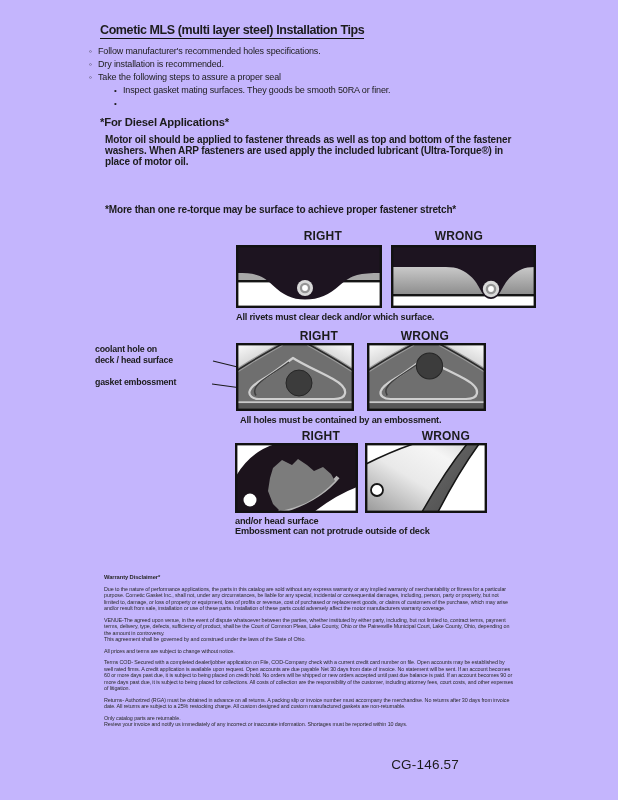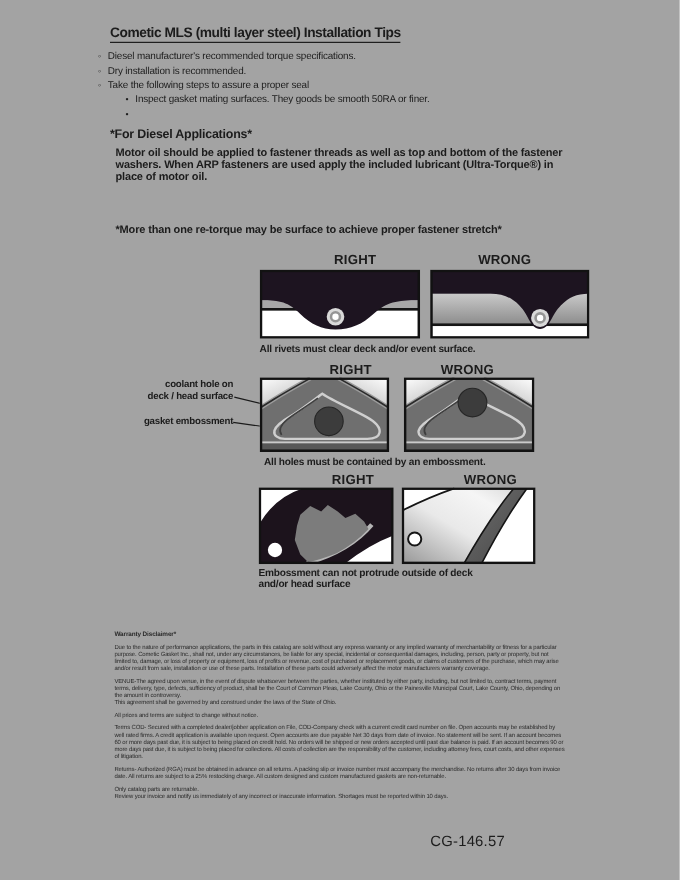--- a/index.html
+++ b/index.html
@@ -1,50 +1,50 @@
 <!DOCTYPE html>
 <html><head>
 <meta charset="utf-8">
 <style>
   html,body{margin:0;padding:0;background:#ffffff;}
-  .page{position:relative;width:618px;height:800px;background:#a3a3a3;overflow:hidden;
+  .page{position:relative;width:618px;height:800px;background:#c4b5fd;overflow:hidden;
         font-family:"Liberation Sans", sans-serif;color:#1c1c1c;}
   .abs{position:absolute;}
   .title{left:100px;top:23px;font-size:12.5px;font-weight:bold;letter-spacing:-0.4px;
          border-bottom:1.6px solid #111;padding-bottom:1px;display:inline-block;}
   .tips{left:89px;top:45px;width:440px;font-size:9px;letter-spacing:-0.15px;}
   .tip-row{display:flex;line-height:13px;}
   .tip-row.sub{margin-left:25px;}
   .marker{width:9px;flex:0 0 9px;font-size:8px;line-height:13px;}
   .diesel-h{left:100px;top:116px;font-size:11.3px;font-weight:bold;letter-spacing:-0.2px;}
   .body-p{left:105px;width:417px;font-size:10px;line-height:11px;letter-spacing:-0.15px;margin:0;font-weight:bold;}
   .p1{top:134px;} .p2{top:168px;} .p3{top:204px;}
   .fig-label{font-size:12px;font-weight:bold;letter-spacing:0.2px;width:90px;text-align:right;}
   .caption{font-size:9.2px;font-weight:bold;letter-spacing:-0.2px;line-height:10px;}
   .fig{position:absolute;}
   .fig svg{display:block;width:100%;height:100%;}
   .ann{font-size:8.8px;font-weight:bold;letter-spacing:-0.2px;line-height:10.5px;
-       width:117px;text-align:right;}
+       width:117px;}
   .disc{left:104px;top:574px;width:410px;font-size:5.4px;line-height:6.5px;
         letter-spacing:-0.1px;color:#2a2a2a;}
   .disc .dh{font-size:5.8px;font-weight:bold;margin:0 0 5px 0;}
   .disc p{margin:0 0 5px 0;white-space:pre-line;}
   .pagenum{left:349px;top:757px;width:110px;text-align:right;font-size:13.5px;letter-spacing:0.2px;}
 </style>
 </head>
 <body>
 
 <div class="page">
 
   <div class="abs title">Cometic MLS (multi layer steel) Installation Tips</div>
 
   <div class="abs tips">
     <div class="tip-row">
       <span class="marker">◦</span>
-      <span>Diesel manufacturer's recommended torque specifications.</span>
+      <span>Follow manufacturer's recommended holes specifications.</span>
     </div>
     <div class="tip-row">
       <span class="marker">◦</span>
       <span>Dry installation is recommended.</span>
     </div>
     <div class="tip-row">
       <span class="marker">◦</span>
       <span>Take the following steps to assure a proper seal</span>
     </div>
     <div class="tip-row sub">
@@ -86,21 +86,21 @@
       <rect x="0" y="0" width="145" height="63" fill="#ffffff"></rect>
       <rect x="1" y="22" width="143" height="27.5" fill="url(#g1w)"></rect>
       <rect x="1" y="49" width="143" height="2.4" fill="#151515"></rect>
       <path d="M1,1 H144 V22 C133,22 126.5,25 119,32.5 C110,41.5 109,54 100,54 C91,54 90,41.5 81,32.5 C73.5,25 66,22 55,22 L1,22 Z" fill="#1d1420"></path>
       <circle cx="100" cy="44" r="8.2" fill="#d9d9d9"></circle>
       <circle cx="100" cy="44" r="5.3" fill="#959595"></circle>
       <circle cx="100" cy="44" r="2.9" fill="#ffffff"></circle>
       <rect x="1.2" y="1.2" width="142.6" height="60.6" fill="none" stroke="#121212" stroke-width="2.4"></rect>
     </svg>
   </div>
-  <div class="abs caption" style="left:236px;top:312px;">All rivets must clear deck and/or event surface.</div>
+  <div class="abs caption" style="left:236px;top:312px;">All rivets must clear deck and/or which surface.</div>
 
   <div class="abs fig-label" style="left:248px;top:329px;">RIGHT</div>
   <div class="abs fig-label" style="left:359px;top:329px;">WRONG</div>
 
   <div class="abs ann" style="left:95px;top:344px;">
     <div>coolant hole on</div>
     <div>deck / head surface</div>
   </div>
   <div class="abs ann" style="left:95px;top:377px;">gasket embossment</div>
   <svg class="abs" style="left:205px;top:352px;" width="100" height="45">
@@ -197,22 +197,22 @@
       <path d="M48,1 L114,1 Q93,30 73,69 L1,69 L1,21 Q25,9 48,1 Z" fill="url(#silver3)"></path>
       <path d="M48,1 Q25,9 1,21" fill="none" stroke="#161616" stroke-width="1.6"></path>
       <path d="M102,1 L114,1 Q93,30 73,69 L57,69 Q80,28 102,1 Z" fill="url(#dg3)"></path>
       <path d="M102,1 Q80,28 57,69" fill="none" stroke="#161616" stroke-width="1.5"></path>
       <path d="M114,1 Q93,30 73,69" fill="none" stroke="#161616" stroke-width="1.5"></path>
       <circle cx="12" cy="47" r="6" fill="#ffffff" stroke="#161616" stroke-width="1.8"></circle>
       <rect x="1.2" y="1.2" width="119.6" height="67.6" fill="none" stroke="#121212" stroke-width="2.4"></rect>
     </svg>
   </div>
   <div class="abs caption" style="left:235px;top:516px;width:240px;">
+    <div>and/or head surface</div>
     <div>Embossment can not protrude outside of deck</div>
-    <div>and/or head surface</div>
   </div>
 
   <div class="abs disc">
     <p class="dh">Warranty Disclaimer*</p>
     <p>Due to the nature of performance applications, the parts in this catalog are sold without any express warranty or any implied warranty of merchantability or fitness for a particular purpose.  Cometic Gasket Inc., shall not, under any circumstances, be liable for any special, incidental or consequential damages, including, person, party or property, but not limited to, damage, or loss of property or equipment, loss of profits or revenue, cost of purchased or replacement goods, or claims of customers of the purchase, which may arise and/or result from sale, installation or use of these parts.  Installation of these parts could adversely affect the motor manufacturers warranty coverage.</p>
     <p>VENUE-The agreed upon venue, in the event of dispute whatsoever between the parties, whether instituted by either party, including, but not limited to, contract terms, payment terms, delivery, type, defects, sufficiency of product, shall be the Court of Common Pleas, Lake County, Ohio or the Painesville Municipal Court, Lake County, Ohio, depending on the amount in controversy.
 This agreement shall be governed by and construed under the laws of the State of Ohio.</p>
     <p>All prices and terms are subject to change without notice.</p>
     <p>Terms COD- Secured with a completed dealer/jobber application on File, COD-Company check with a current credit card number on file.  Open accounts may be established by well rated firms.  A credit application is available upon request.  Open accounts are due payable Net 30 days from date of invoice.  No statement will be sent.  If an account becomes 60 or more days past due, it is subject to being placed on credit hold.  No orders will be shipped or new orders accepted until past due balance is paid.  If an account becomes 90 or more days past due, it is subject to being placed for collections.  All costs of collection are the responsibility of the customer, including attorney fees, court costs, and other expenses of litigation.</p>
     <p>Returns- Authorized (RGA) must be obtained in advance on all returns.  A packing slip or invoice number must accompany the merchandise.  No returns after 30 days from invoice date.  All returns are subject to a 25% restocking charge.  All custom designed and custom manufactured gaskets are non-returnable.</p>

